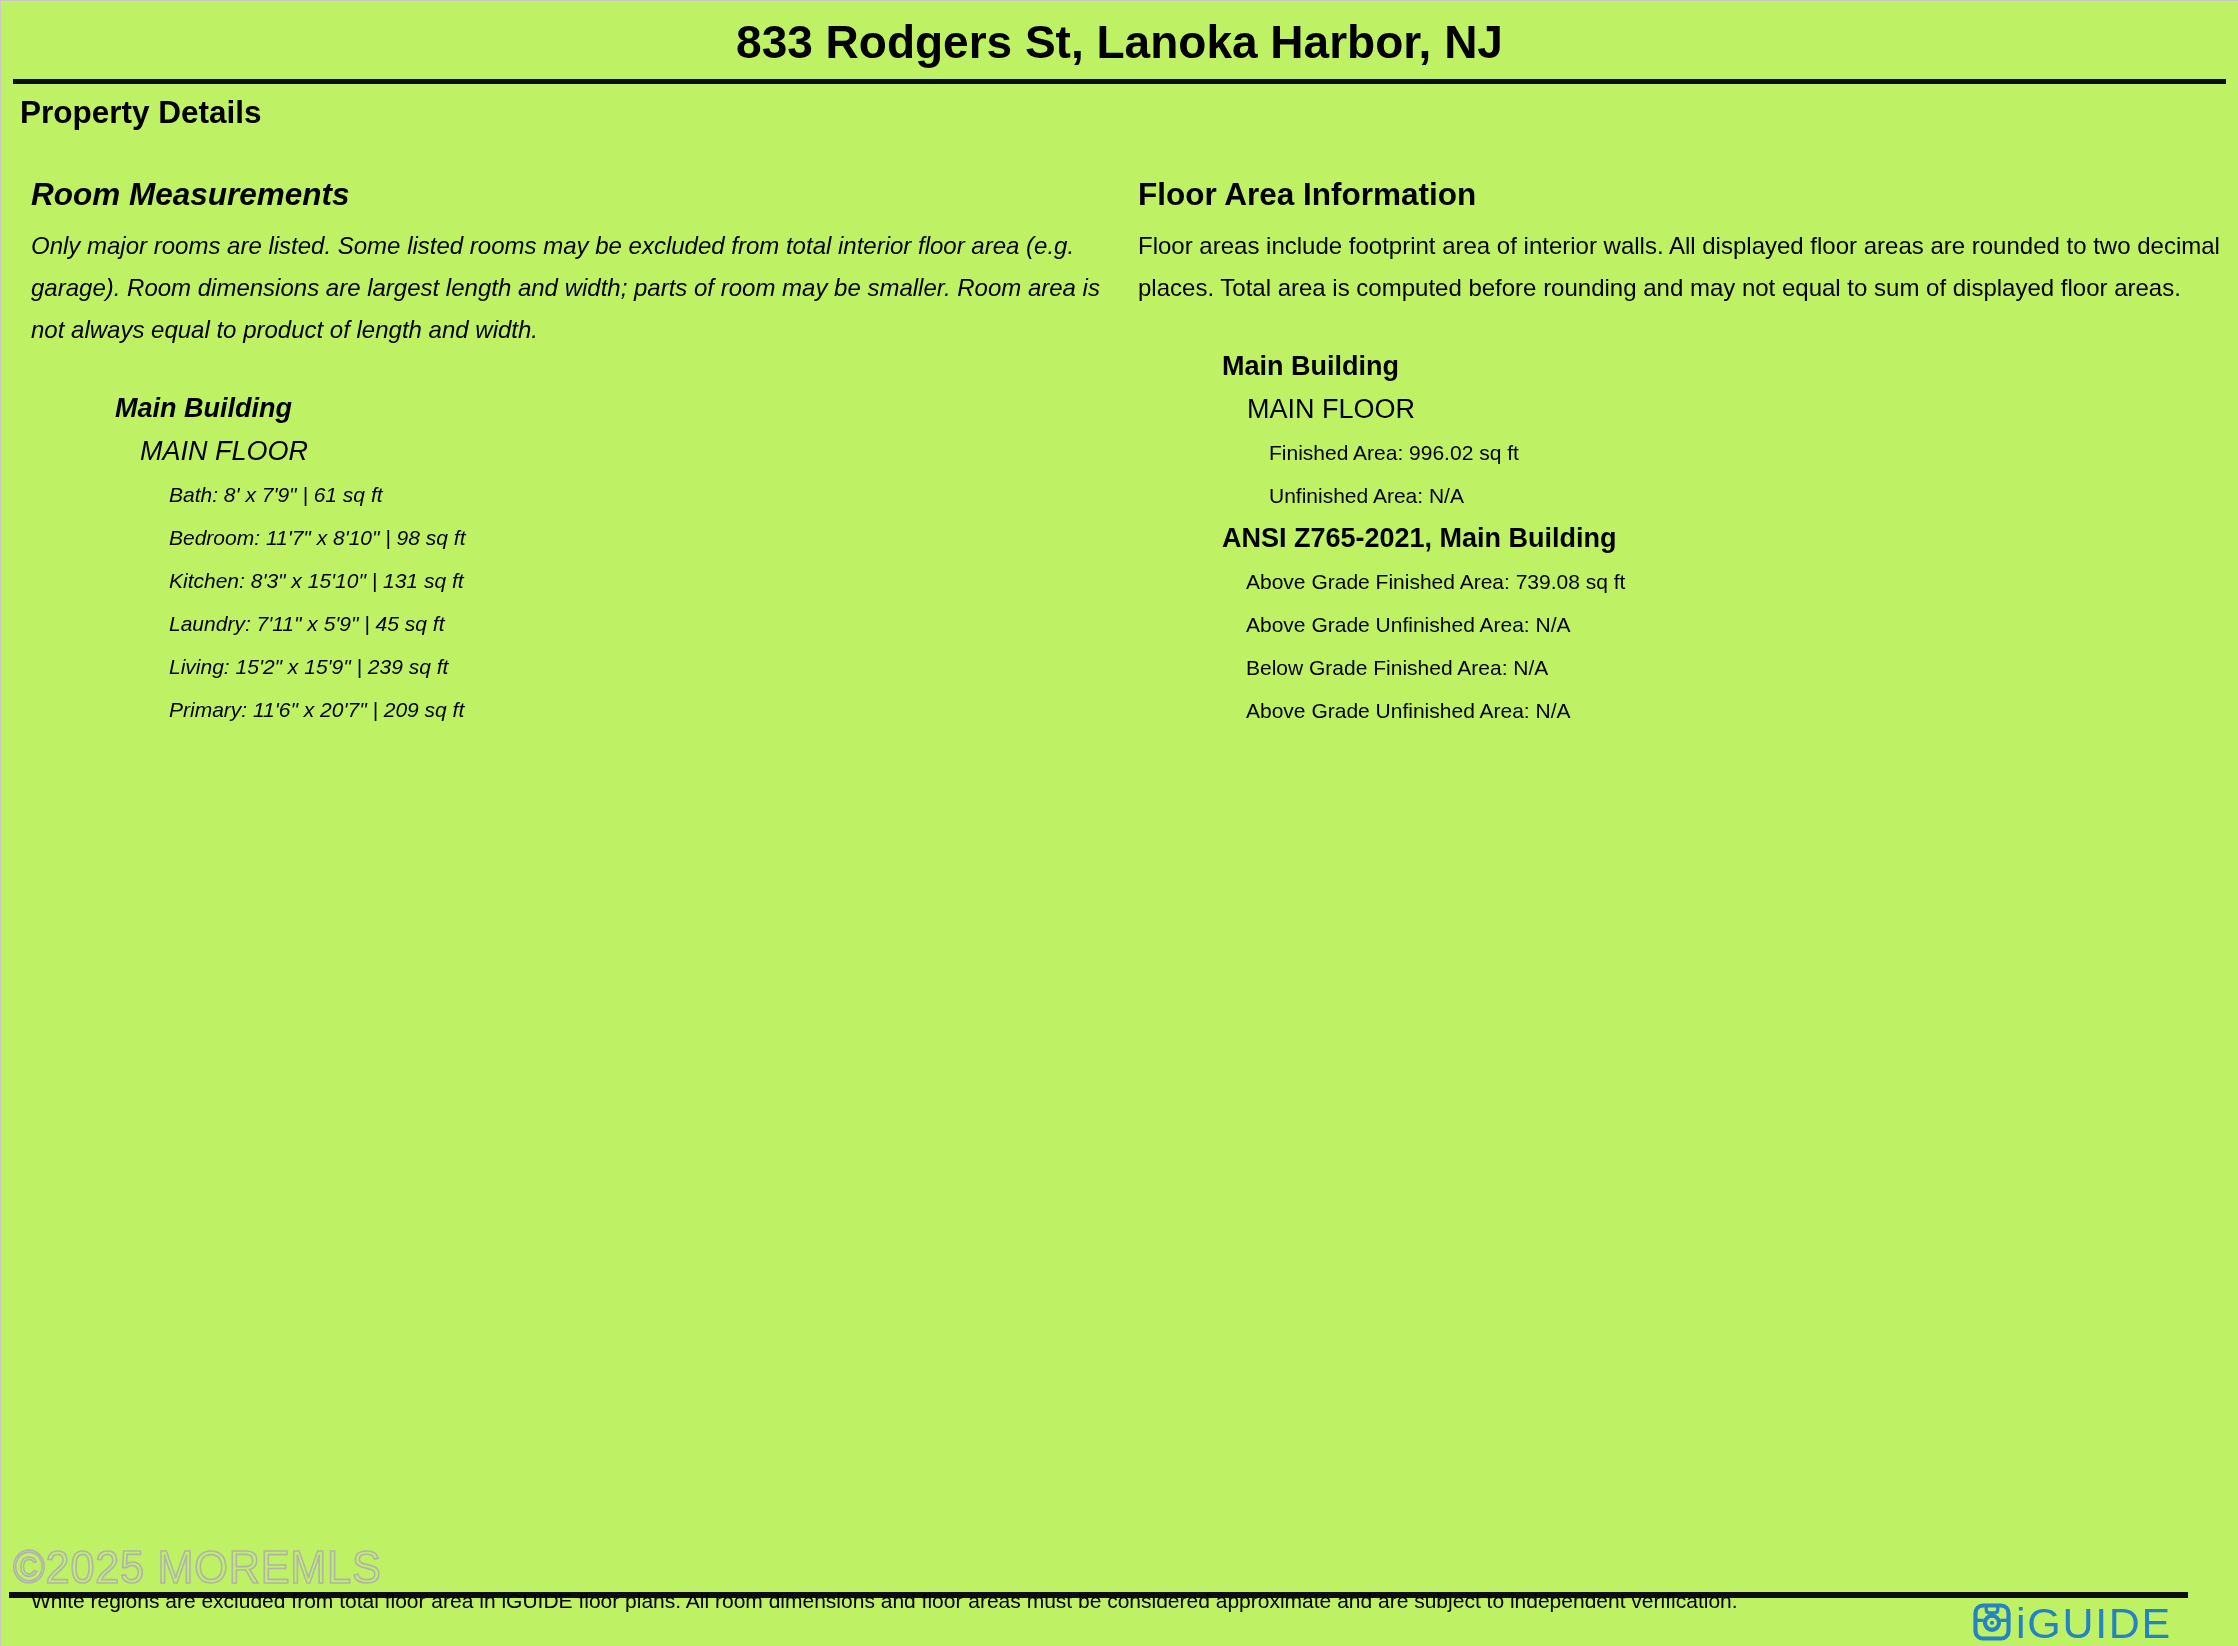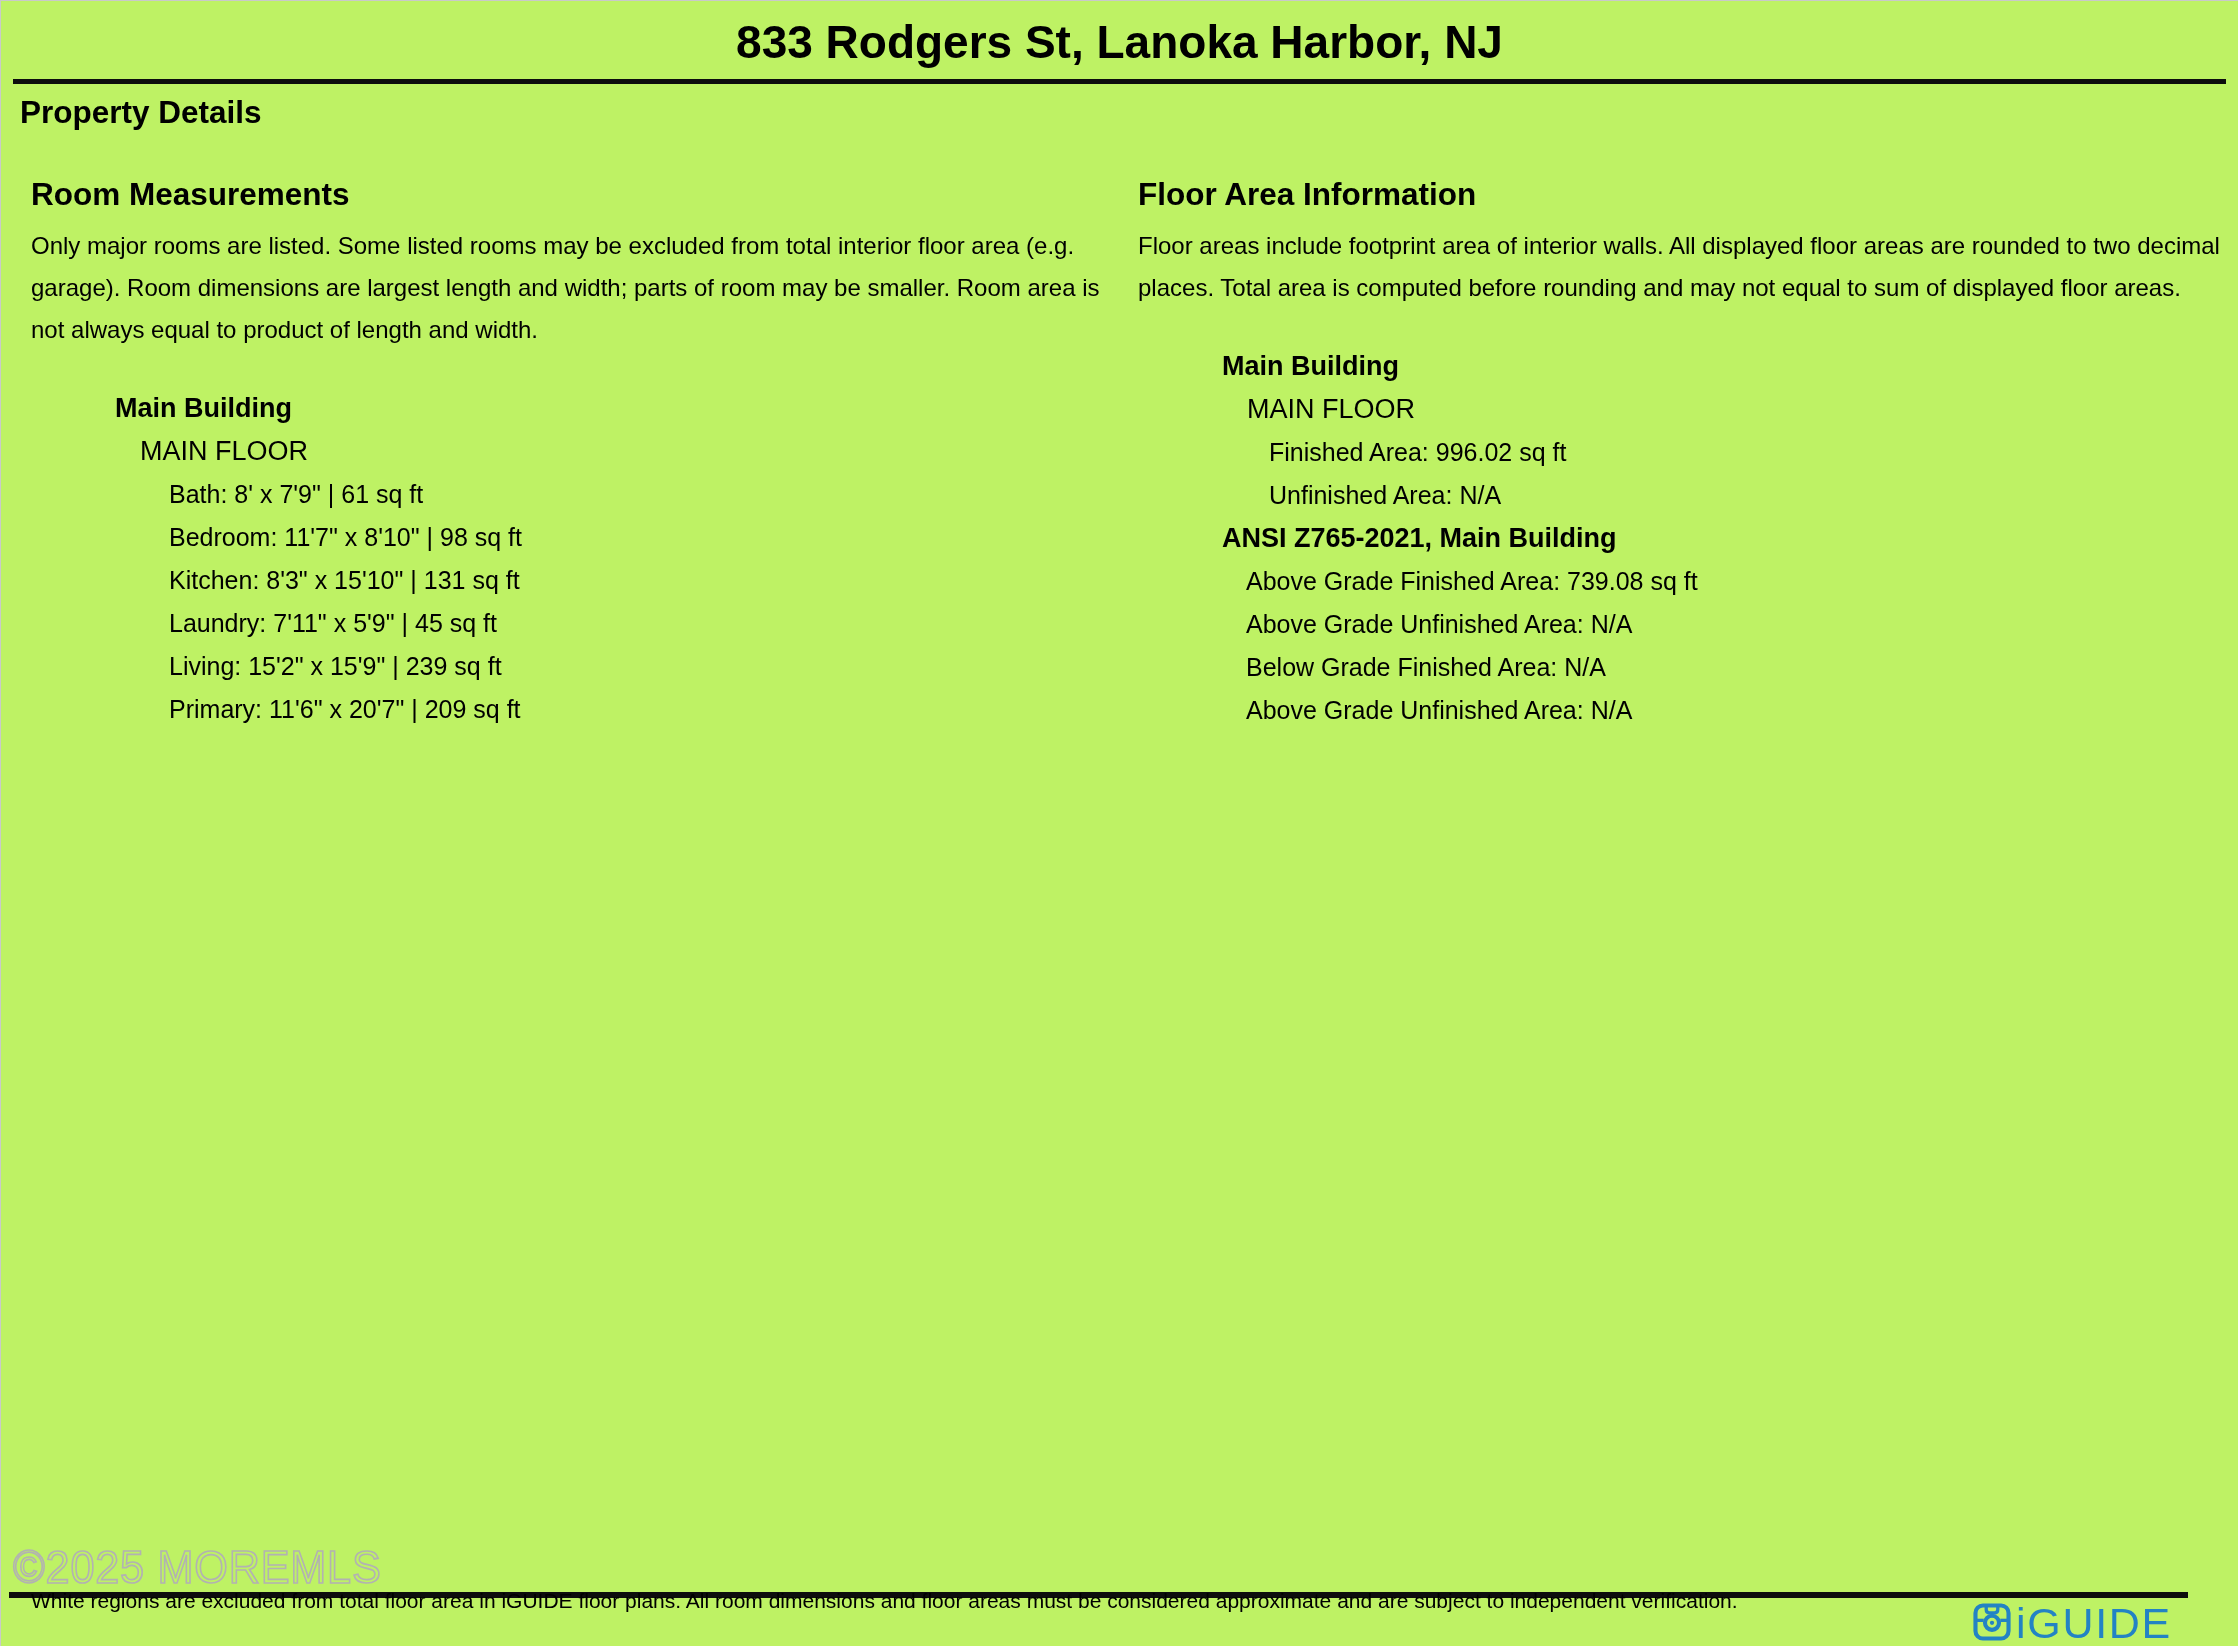--- a/index.html
+++ b/index.html
@@ -23,39 +23,39 @@
     height:5px;background:#0d0d0d;border:none;
     margin:10px 11.6px 0 11.6px;
   }
   .doc-subtitle{
     margin:10px 0 0;
     text-align:left;
     font-size:31.5px;line-height:36px;font-weight:bold;padding-left:19px;
   }
   
   .columns{display:flex;margin:46px 0 0 30px;}
-  .col-left{width:1078px;}
+  .col-left{width:1078px;font-style:italic;}
   .col-right{width:1094px;margin-left:29px;}
   .section-heading{
     margin:0;font-size:31.5px;line-height:36px;font-weight:bold;
   }
   .section-desc{
     margin:13.3px 0 0;
     font-size:24px;line-height:42px;
   }
   .building{margin-top:36px;}
   .building-name{
     font-size:27px;line-height:43px;font-weight:bold;
     margin-left:84px;
   }
   .floor-name{
     font-size:27px;line-height:43px;
     margin-left:109px;
   }
-  .list-line{font-size:25px;line-height:43px;}
+  .list-line{font-size:21px;line-height:43px;}
   .room-list{margin-left:138px;}
   .floor-area-list{margin-left:131px;}
   .ansi-block{}
   .ansi-area-list{margin-left:108px;}
   
   .watermark{
     position:absolute;left:11.6px;top:1542px;
     font-size:46px;line-height:48px;font-weight:400;
     color:transparent;
     -webkit-text-stroke:1.7px #b2b2b2;

